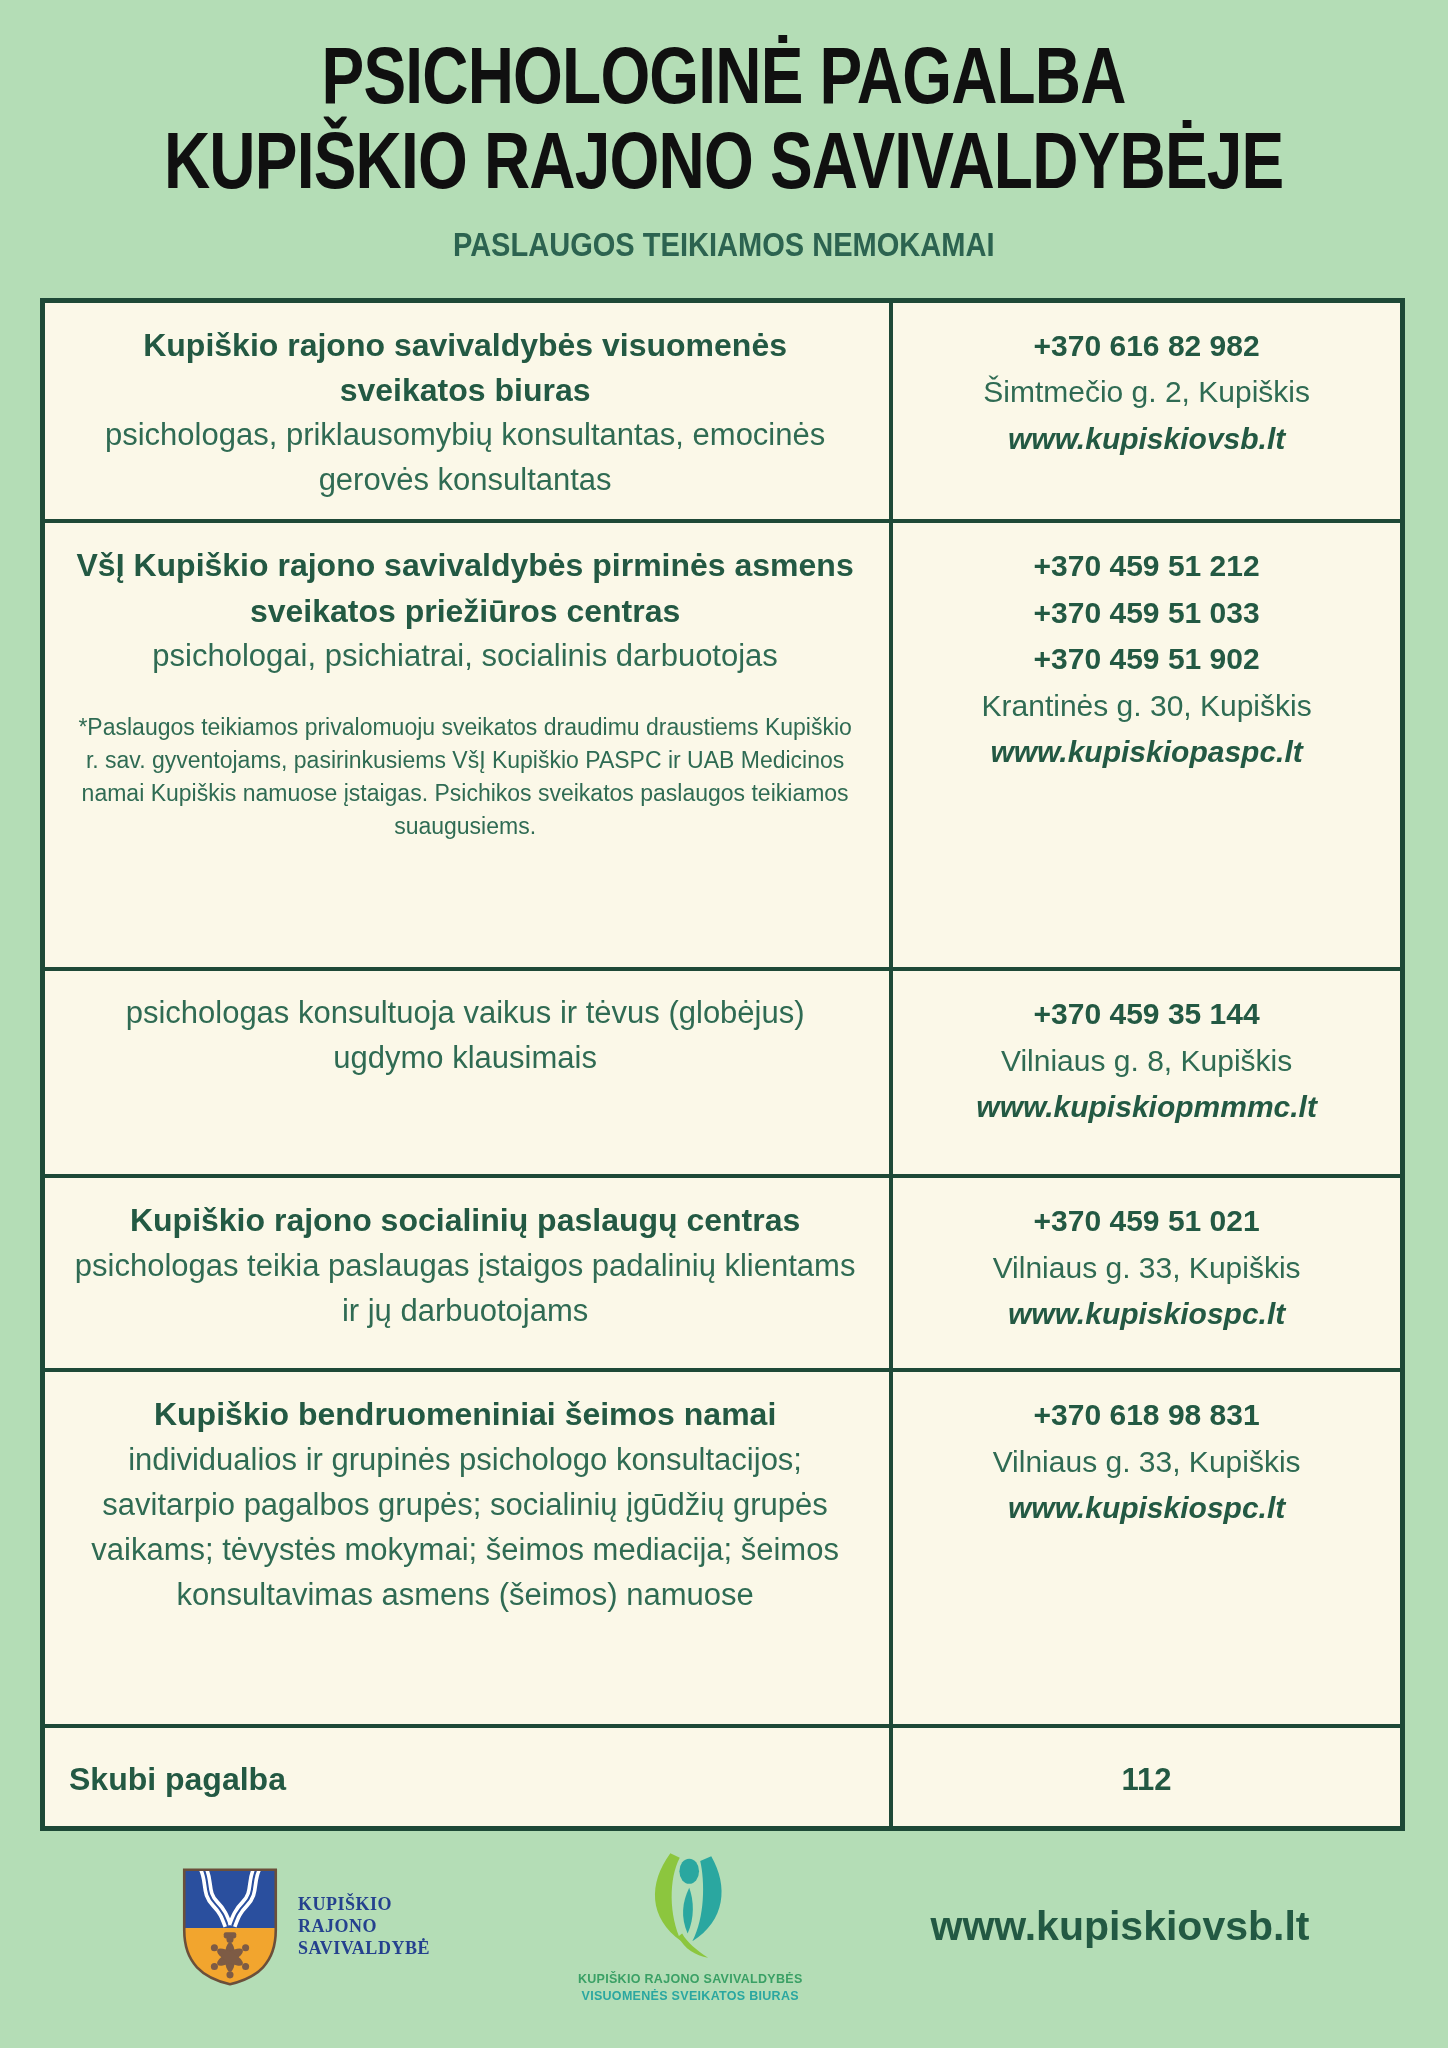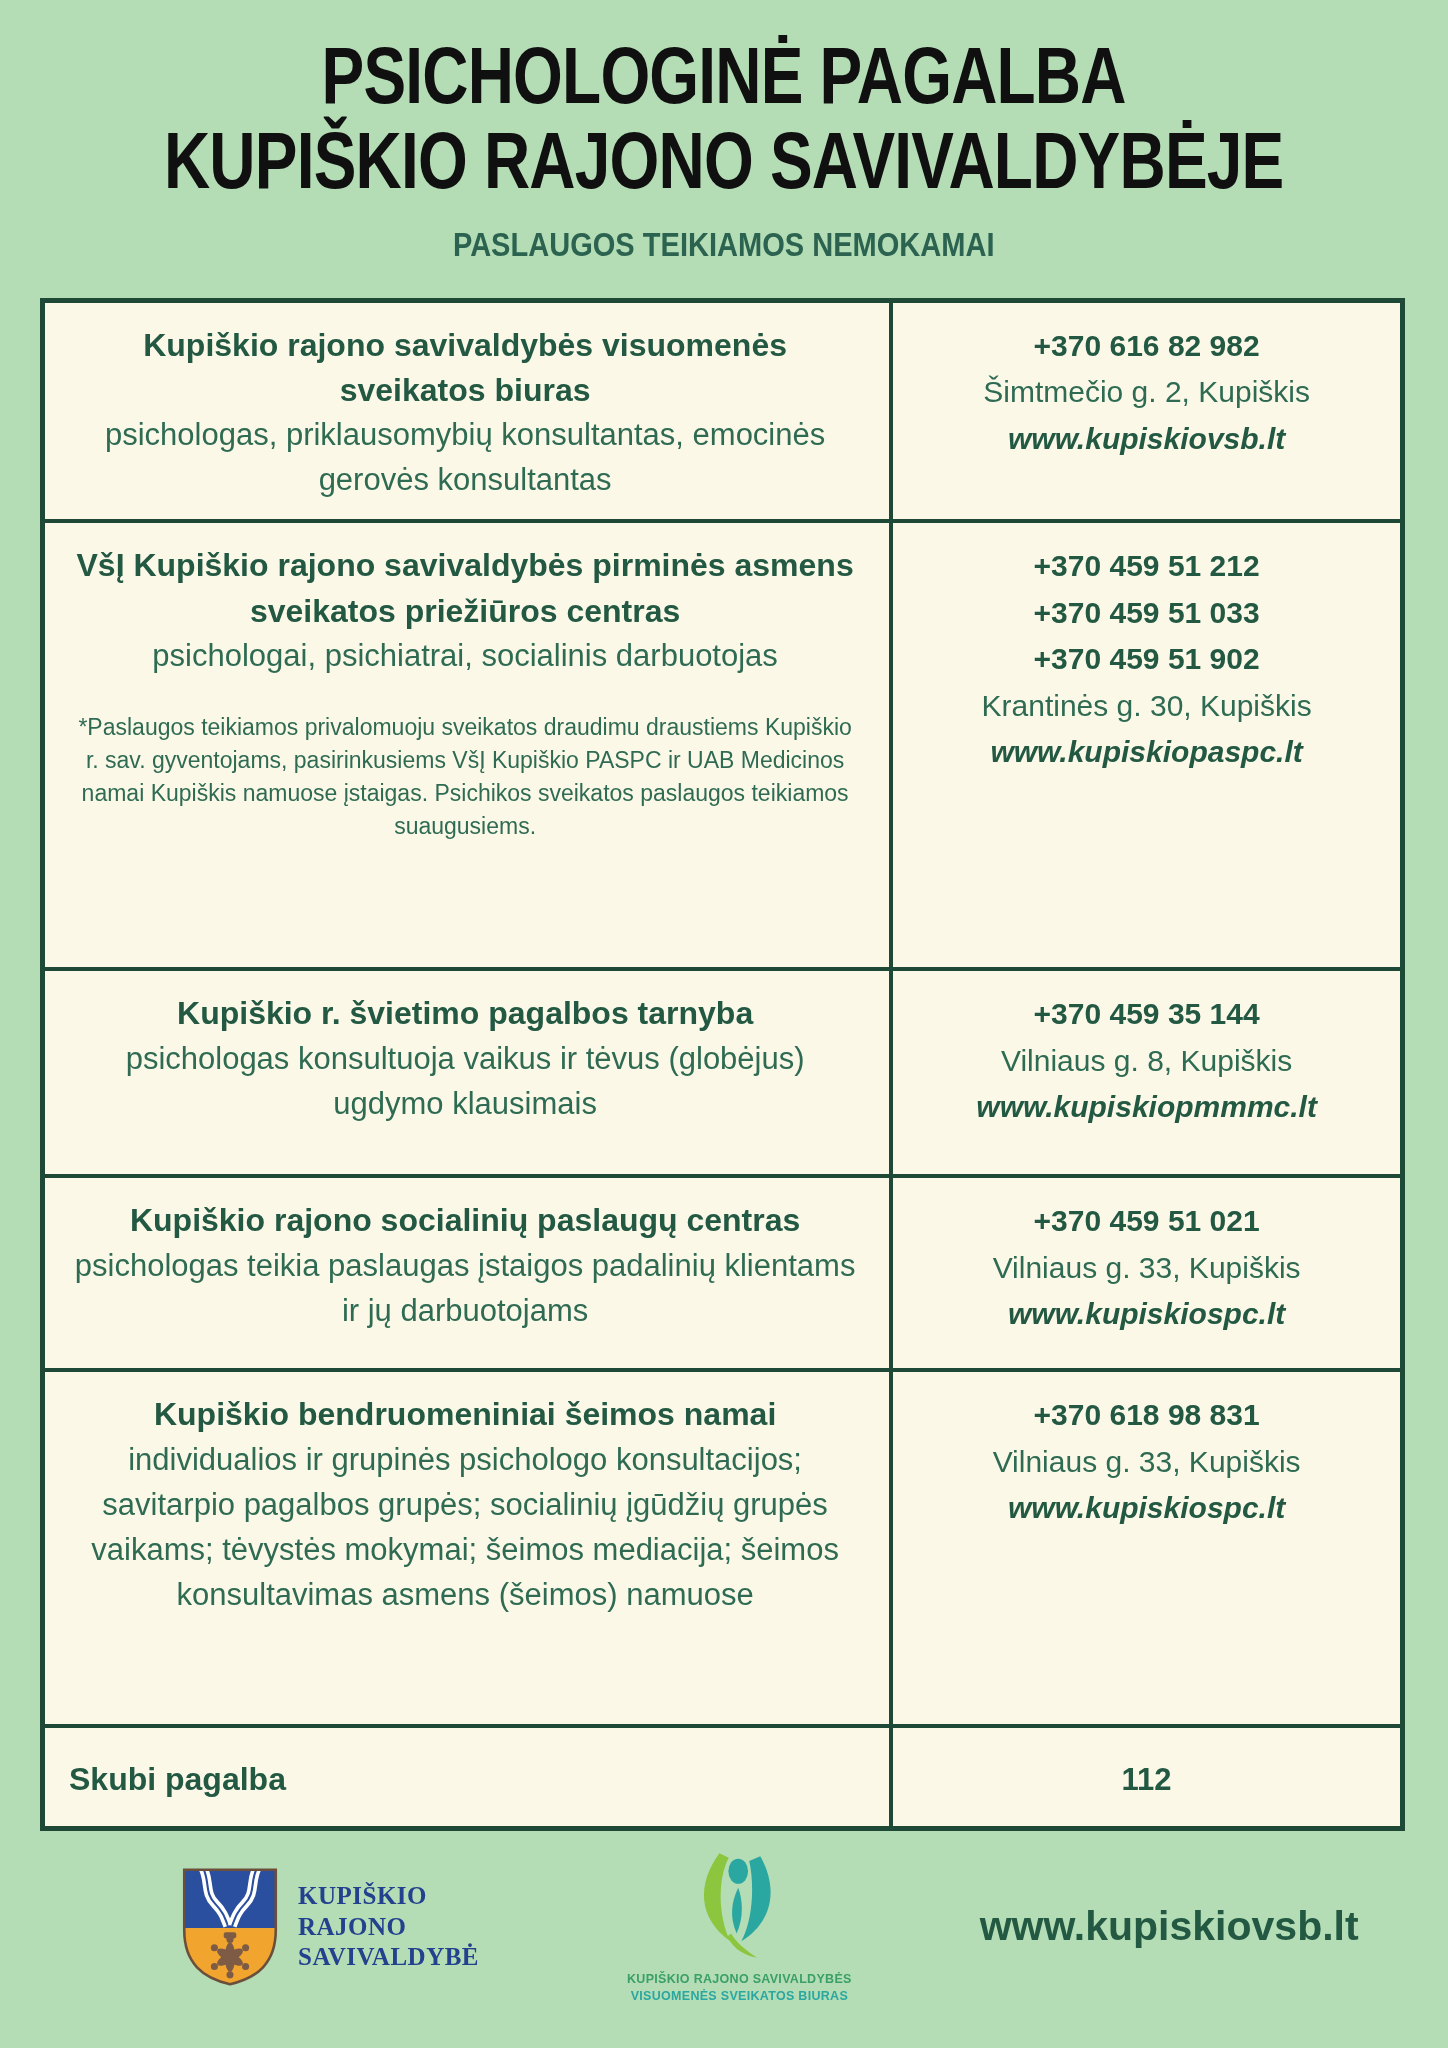--- a/index.html
+++ b/index.html
@@ -107,21 +107,21 @@
   .footer{
     height:191px;
     display:flex; align-items:center;
     padding-left:178px;
   }
   .coat-group{ display:flex; align-items:center; }
   .coat-svg{ width:104px; height:124px; flex:0 0 auto; }
   .muni-label{
     margin-left:16px;
     font-family:"Liberation Serif",serif;
-    font-weight:700; font-size:25px; line-height:1.22;
+    font-weight:700; font-size:18px; line-height:1.22;
     color:var(--muni-blue); letter-spacing:0.5px;
   }
   .vsb-group{
     margin-left:148px;
     display:flex; flex-direction:column; align-items:center;
     text-align:center;
   }
   .vsb-svg{ width:118px; height:118px; }
   .vsb-line1{
     margin-top:4px;
@@ -172,21 +172,20 @@
       <div class="phone">+370 459 51 212</div>
       <div class="phone">+370 459 51 033</div>
       <div class="phone">+370 459 51 902</div>
       <div class="address">Krantinės g. 30, Kupiškis</div>
       <div class="website">www.kupiskiopaspc.lt</div>
     </div>
   </div>
 
   <div class="trow r3">
     <div class="cell-left">
-      <div class="org">Kupiškio r. švietimo pagalbos tarnyba</div>
       <div class="desc">psichologas konsultuoja vaikus ir tėvus (globėjus) ugdymo klausimais</div>
     </div>
     <div class="cell-right">
       <div class="phone">+370 459 35 144</div>
       <div class="address">Vilniaus g. 8, Kupiškis</div>
       <div class="website">www.kupiskiopmmmc.lt</div>
     </div>
   </div>
 
   <div class="trow r4">

